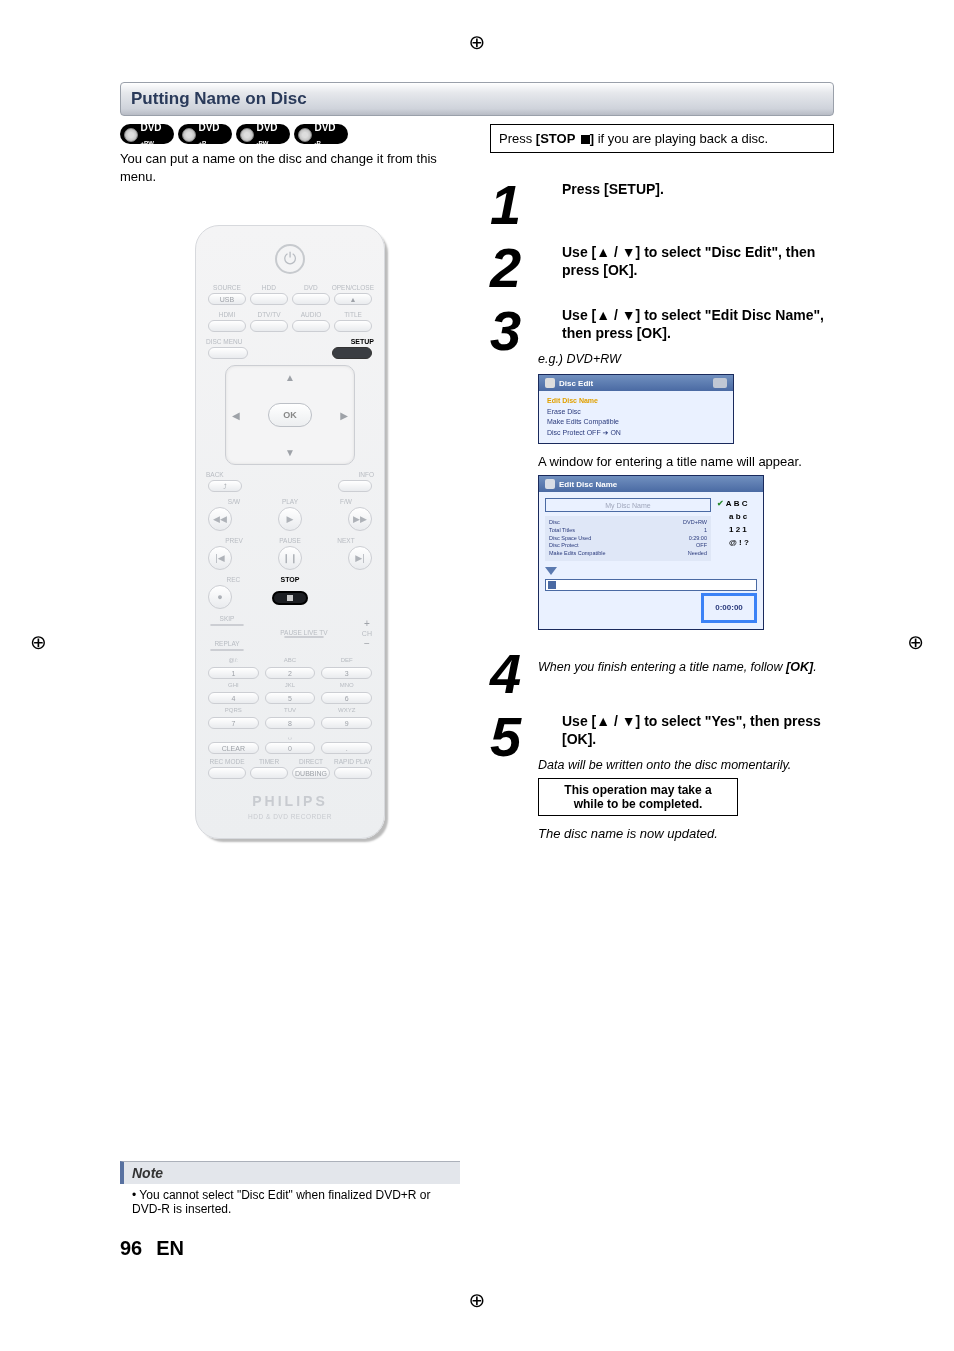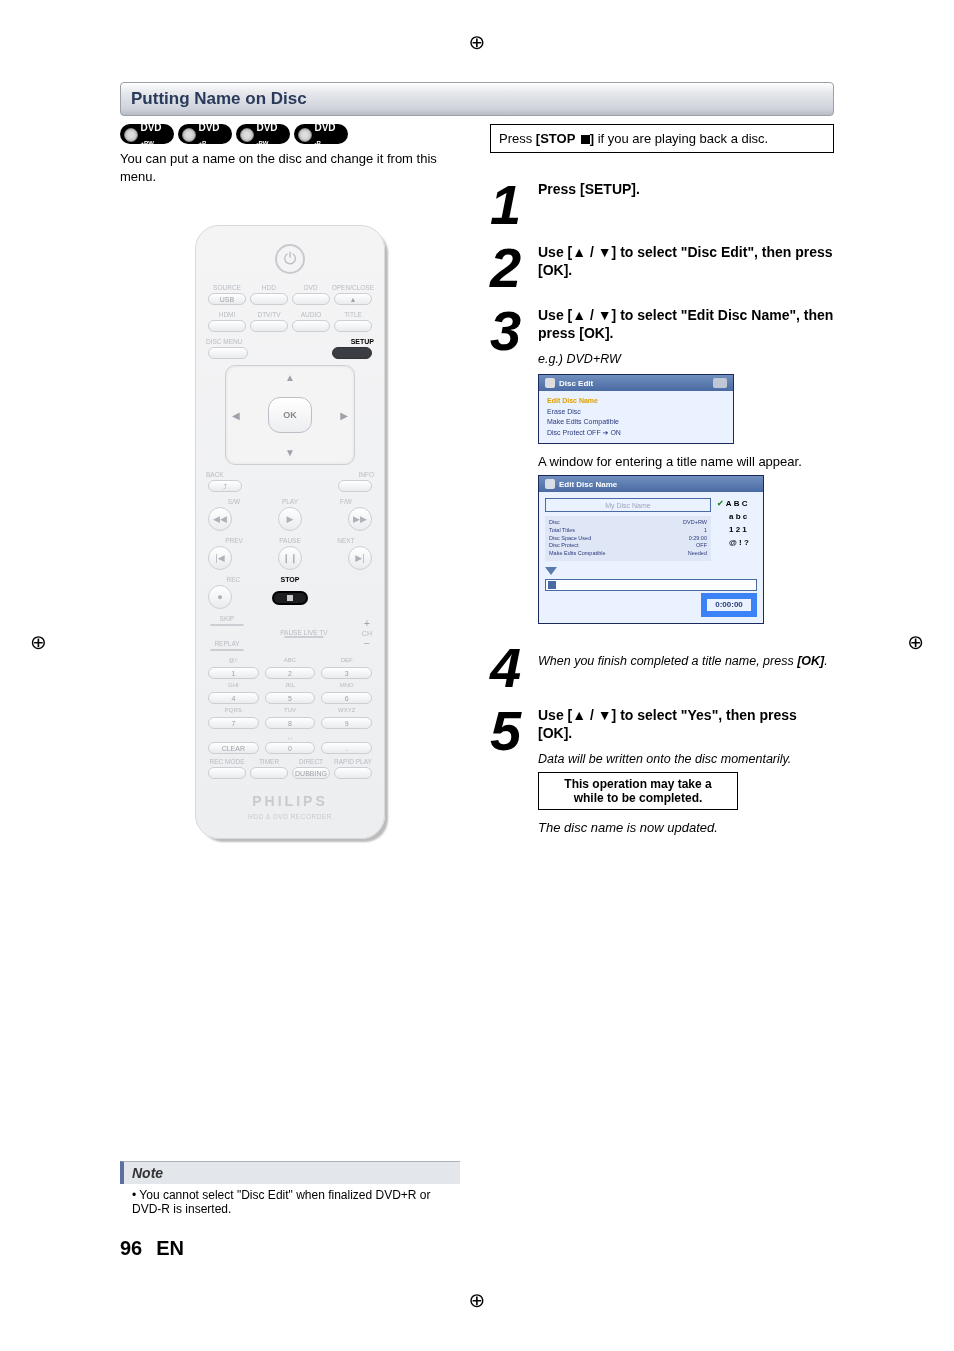--- a/index.html
+++ b/index.html
@@ -95,21 +95,21 @@
   }
   .pill.dark { background:#3a3d42; border-color:#333; }
   .dpad-wrap {
     width: 130px; height: 100px; margin: 6px auto;
     border: 1px solid #ccced3; border-radius: 10px;
     position: relative; background: #f4f4f5;
     box-shadow: inset 0 0 3px #ddd;
   }
   .dpad-center {
     position:absolute; left:50%; top:50%; transform:translate(-50%,-50%);
-    width:44px; height:36px; border:1px solid #bcc0c6; border-radius:12px;
+    width:44px; height:24px; border:1px solid #bcc0c6; border-radius:12px;
     background:linear-gradient(#fff,#eceef0);
     display:flex;align-items:center;justify-content:center;
     font-size:9px; color:#888; font-weight:700;
   }
   .dpad-arrow { position:absolute; font-size:10px; color:#9ea2a8;}
   .dpad-up { top:6px; left:50%; transform:translateX(-50%);}
   .dpad-down { bottom:6px; left:50%; transform:translateX(-50%);}
   .dpad-left { left:6px; top:50%; transform:translateY(-50%);}
   .dpad-right { right:6px; top:50%; transform:translateY(-50%);}
   .three-col-row { display:flex; justify-content:space-between; margin-bottom:2px;}
@@ -148,21 +148,21 @@
     font-size: 13px;
     margin-bottom: 28px;
   }
   .step { display:flex; align-items:flex-start; gap: 4px; margin-bottom: 20px;}
   .step-num {
     font-size: 56px; font-weight: 700; font-style: italic;
     line-height: 0.7; width: 44px; flex-shrink:0;
     margin-top: 4px; letter-spacing:-4px;
   }
   .step-body { flex:1; font-size: 14px; }
-  .step-title { font-weight: 700; line-height: 1.25;}
+  .step-title { font-weight: 700; line-height: 1.25; margin-left: 24px;}
   .step-sub { font-size: 12.5px; margin-top: 10px; font-style: italic;}
   .screen1 {
     width: 196px; margin: 8px 0;
     border: 1px solid #1a2a5c; background: #eaf1ff;
     font-size: 7px;
   }
   .screen1-hdr {
     background: linear-gradient(#7190bf,#4a6aa3);
     padding: 3px 6px; color:#fff; font-size:8px; font-weight:700;
     display:flex;align-items:center; gap:4px;
@@ -196,21 +196,21 @@
     width:40px; font-size:8px; line-height:1.6; font-weight:700;
   }
   .sr-check { color:#2a8a30;}
   .screen2-bottom {
     border:1px solid #4a6aa3; height:12px; margin: 2px 6px;
     position:relative; background:#fff;
   }
   .cursor-blk { position:absolute; left:2px; top:1px; width:8px; height:8px; background:#4a6aa3;}
   .tri-down { display:block; margin:0 0 4px 6px; width:0;height:0; border-left:6px solid transparent;border-right:6px solid transparent; border-top:8px solid #5b7ab0;}
   .time-box {
-    border:6px solid #3b82f6; width:56px; height:24px; margin: 0 6px 6px auto;
+    border:3px solid #3b82f6; width:56px; height:30px; margin: 0 6px 6px auto;
     display:flex;align-items:center;justify-content:center;
     font-size:8px; font-weight:700; color:#2a3a7c;
   }
   .info-box {
     border: 1.5px solid #000;
     padding: 4px 10px;
     font-size: 12px; font-weight:700; text-align:center;
     width: 200px; margin: 6px 0;
   }
   
@@ -509,21 +509,21 @@
                 </div>
               <div class="time-box">0:00:00</div>
             </div>
           </div>
         </div>
 
         <div class="step">
           <div class="step-num">4</div>
           <div class="step-body">
             <div class="step-sub">
-              <span>When you finish completed a title name, press </span><b>[OK]</b><span>.</span>
+              <span>When you finish entering a title name, follow </span><b>[OK]</b><span>.</span>
             </div>
           </div>
         </div>
 
         <div class="step">
           <div class="step-num">5</div>
           <div class="step-body">
             <div class="step-title">Use [▲ / ▼] to select "Yes", then press [OK].</div>
             <div class="step-sub">Data will be written onto the disc momentarily.</div>
             <div class="info-box">This operation may take a while to be completed.</div>

